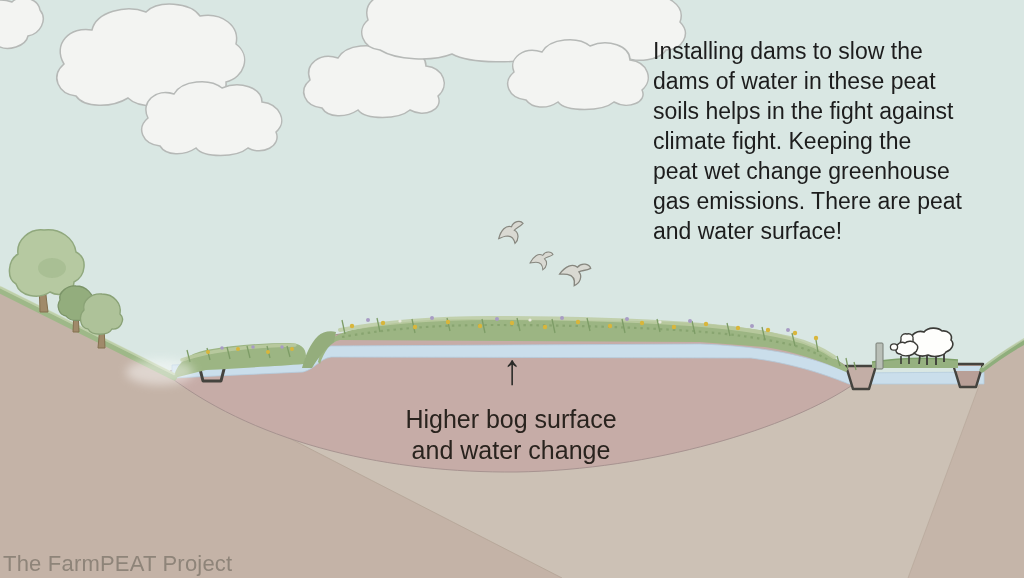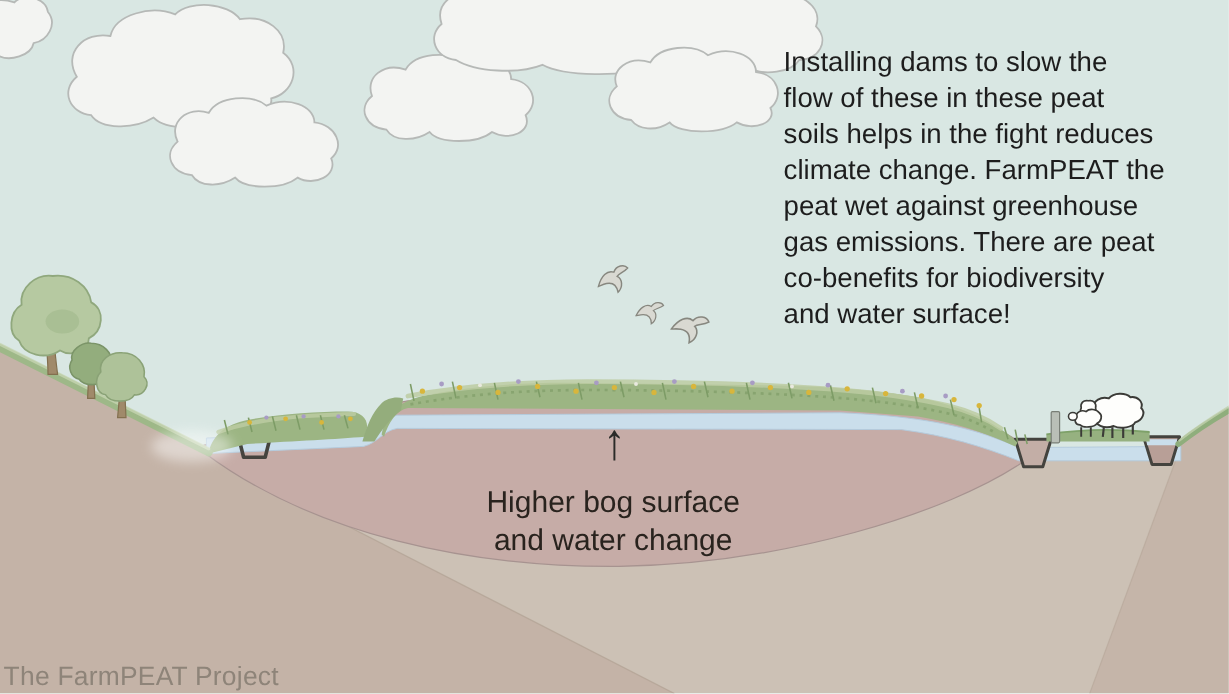--- a/index.html
+++ b/index.html
@@ -212,26 +212,25 @@
     <g stroke-width="1.6">
           <path fill="none" d="M901,356 L901,364 M909,356 L909,364"></path>
         </g>
     <path stroke-width="1.4" d="M897,348 C896,344 901,341 905,343 C908,340 914,341 916,344 C919,346 918,351 914,353 C912,356 903,357 900,354 C896,354 895,350 897,348 Z"></path>
     <ellipse stroke-width="1.3" cx="894" cy="347" rx="3.6" ry="3.2"></ellipse>
   </g>
 </svg>
 
   <div class="annotation">
     <div>Installing dams to slow the</div>
-    <div>flow of these in these peat</div>
-    <div>soils helps in the fight reduces</div>
-    <div>climate change. FarmPEAT the</div>
-    <div>peat wet against greenhouse</div>
+    <div>dams of water in these peat</div>
+    <div>soils helps in the fight against</div>
+    <div>climate fight. Keeping the</div>
+    <div>peat wet change greenhouse</div>
     <div>gas emissions. There are peat</div>
-    <div>co-benefits for biodiversity</div>
     <div>and water surface!</div>
   </div>
 
   <div class="arrow-glyph">↑</div>
   <div class="bog-label">
     <div>Higher bog surface</div>
     <div>and water change</div>
   </div>
 
   <div class="watermark">The FarmPEAT Project</div>

